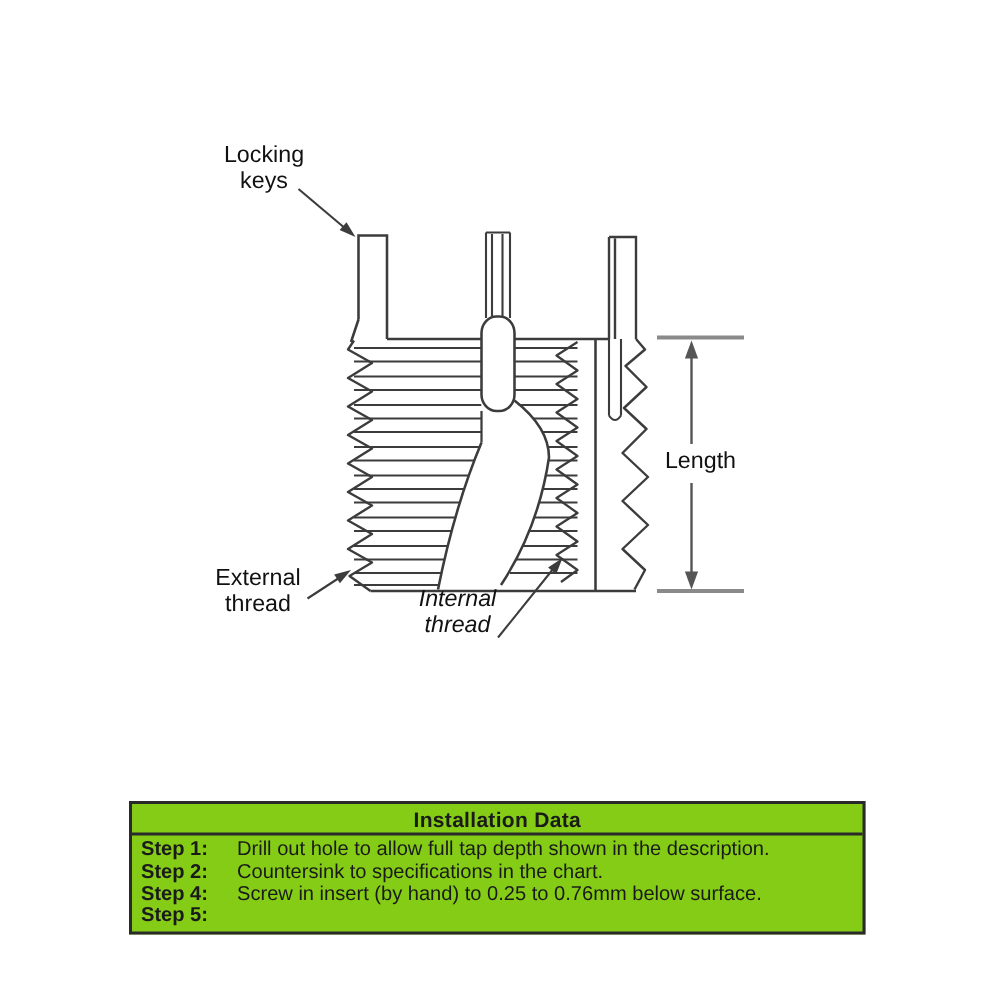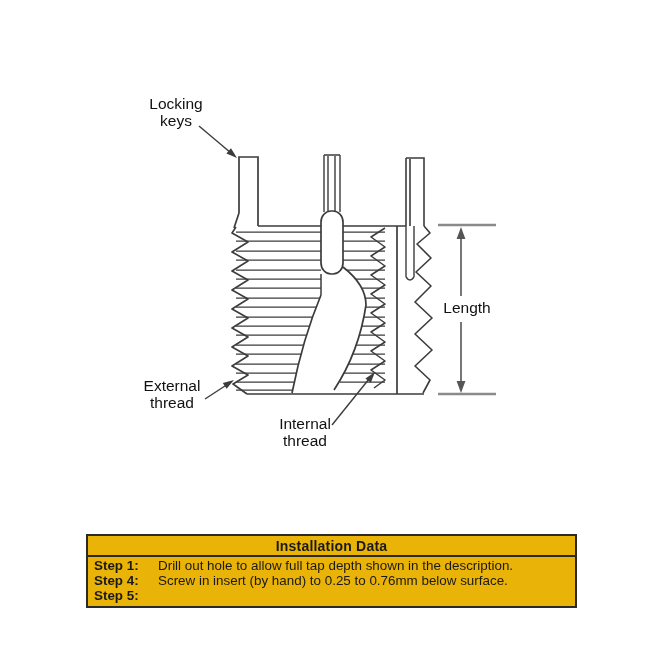--- a/index.html
+++ b/index.html
@@ -14,21 +14,21 @@
     color:#111111;
     text-align:center;
     white-space:pre-line;
   }
 
   .itable{
     position:absolute;
     left:86px; top:534px;
     width:491px;
     border:2px solid #2a2a2a;
-    background:#eab308;
+    background:#84cc16;
     box-sizing:border-box;
     color:#1a1a1a;
   }
   .itable-title{
     height:19px;
     border-bottom:2px solid #2a2a2a;
     display:flex;align-items:center;justify-content:center;
     font-size:14px;font-weight:bold;
     letter-spacing:0.2px;
   }
@@ -114,29 +114,33 @@
   </svg>
 
   <div class="dlabel" style="left:126px;top:96px;width:100px;">Locking
 keys</div>
 
   <div class="dlabel" style="left:436px;top:300px;width:62px;text-align:center;">Length</div>
 
   <div class="dlabel" style="left:122px;top:378px;width:100px;">External
 thread</div>
 
-  <div class="dlabel" style="left:255px;top:416px;width:100px;">Internal
+  <div class="dlabel" style="left:255px;top:392px;width:100px;font-style:italic;">Internal
 thread</div>
 
   <div class="itable">
     <div class="itable-title">Installation Data</div>
     <div class="itable-body">
       <div class="step-row">
         <span class="step-label">Step 1:</span>
         <span class="step-text">Drill out hole to allow full tap depth shown in the description.</span>
+      </div>
+      <div class="step-row">
+        <span class="step-label">Step 2:</span>
+        <span class="step-text">Countersink to specifications in the chart.</span>
       </div>
       <div class="step-row">
         <span class="step-label">Step 4:</span>
         <span class="step-text">Screw in insert (by hand) to 0.25 to 0.76mm below surface.</span>
       </div>
       <div class="step-row">
         <span class="step-label">Step 5:</span>
       </div>
     </div>
   </div>

